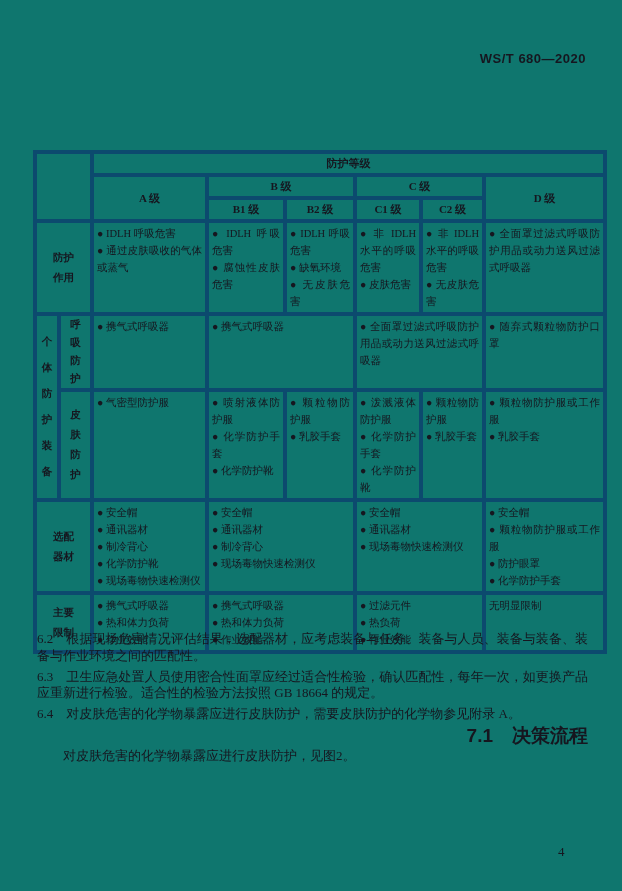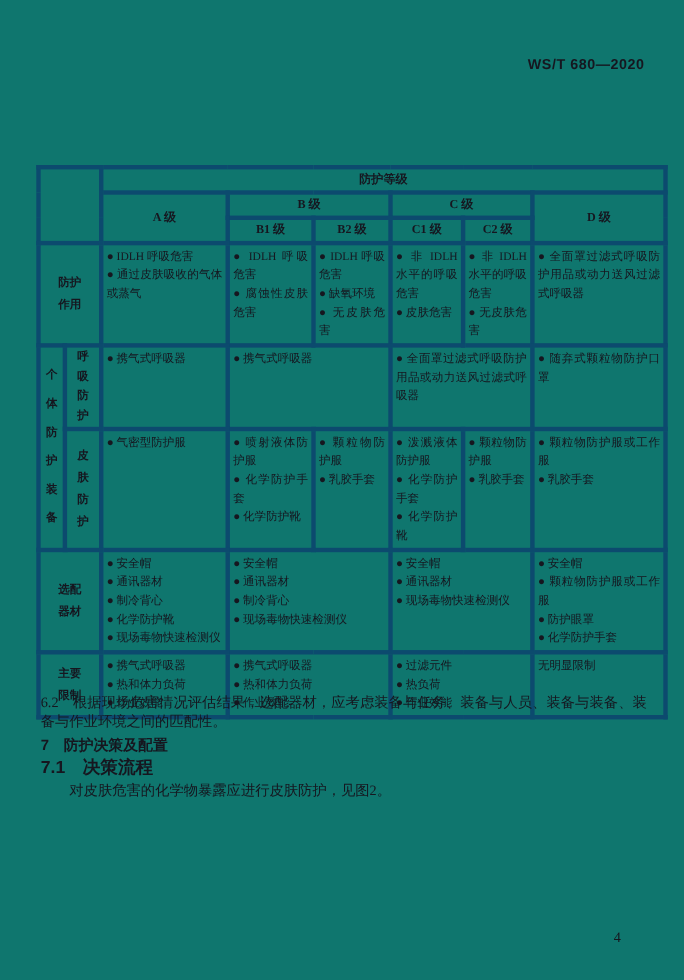--- a/index.html
+++ b/index.html
@@ -47,21 +47,21 @@
   td.cell { padding:2px 3px; }
   .cell-li { text-align:justify; }
   
   .text-block {
     position:absolute; left:33px; top:627px; width:559px;
     font-size:13px; line-height:16.8px; text-align:justify;
   }
   .text-block p { margin:4px; }
   .h7  { margin:20px 0 0; font-size:13.5px; font-weight:bold; line-height:17px; text-align:left;
          font-family:"Liberation Sans","DejaVu Sans",sans-serif; }
-  .h71 { margin:16px 0 0; font-size:16px; font-weight:bold; line-height:17px; text-align:left;
+  .h71 { margin:16px 0 0; font-size:19px; font-weight:bold; line-height:17px; text-align:right;
          font-family:"Liberation Sans","DejaVu Sans",sans-serif; }
   .p71 { margin:12px 0 0; text-indent:2em; text-align:left; }
   .page-no { position:absolute; top:844px; left:558px; font-size:13px; }
 </style>
 </head>
 <body>
 
 <div class="page">
 
   <div class="doc-no">WS/T 680—2020</div>
@@ -229,20 +229,21 @@
           </td>
         <td class="cell">
             <div class="cell-li">无明显限制</div>
           </td>
       </tr>
     </tbody>
   </table>
 
   <div class="text-block">
     <p>6.2　根据现场危害情况评估结果，选配器材，应考虑装备与任务、装备与人员、装备与装备、装备与作业环境之间的匹配性。</p>
-    <p class="h7">7　防护决策及配置</p>
+    <p>6.3　卫生应急处置人员使用密合性面罩应经过适合性检验，确认匹配性，每年一次，如更换产品应重新进行检验。适合性的检验方法按照 GB 18664 的规定。</p>
+    <p>6.4　对皮肤危害的化学物暴露应进行皮肤防护，需要皮肤防护的化学物参见附录 A。</p>
     <p class="h71">7.1　决策流程</p>
     <p class="p71">对皮肤危害的化学物暴露应进行皮肤防护，见图2。</p>
   </div>
 
   <div class="page-no">4</div>
 
 </div>
 
 </body></html>

